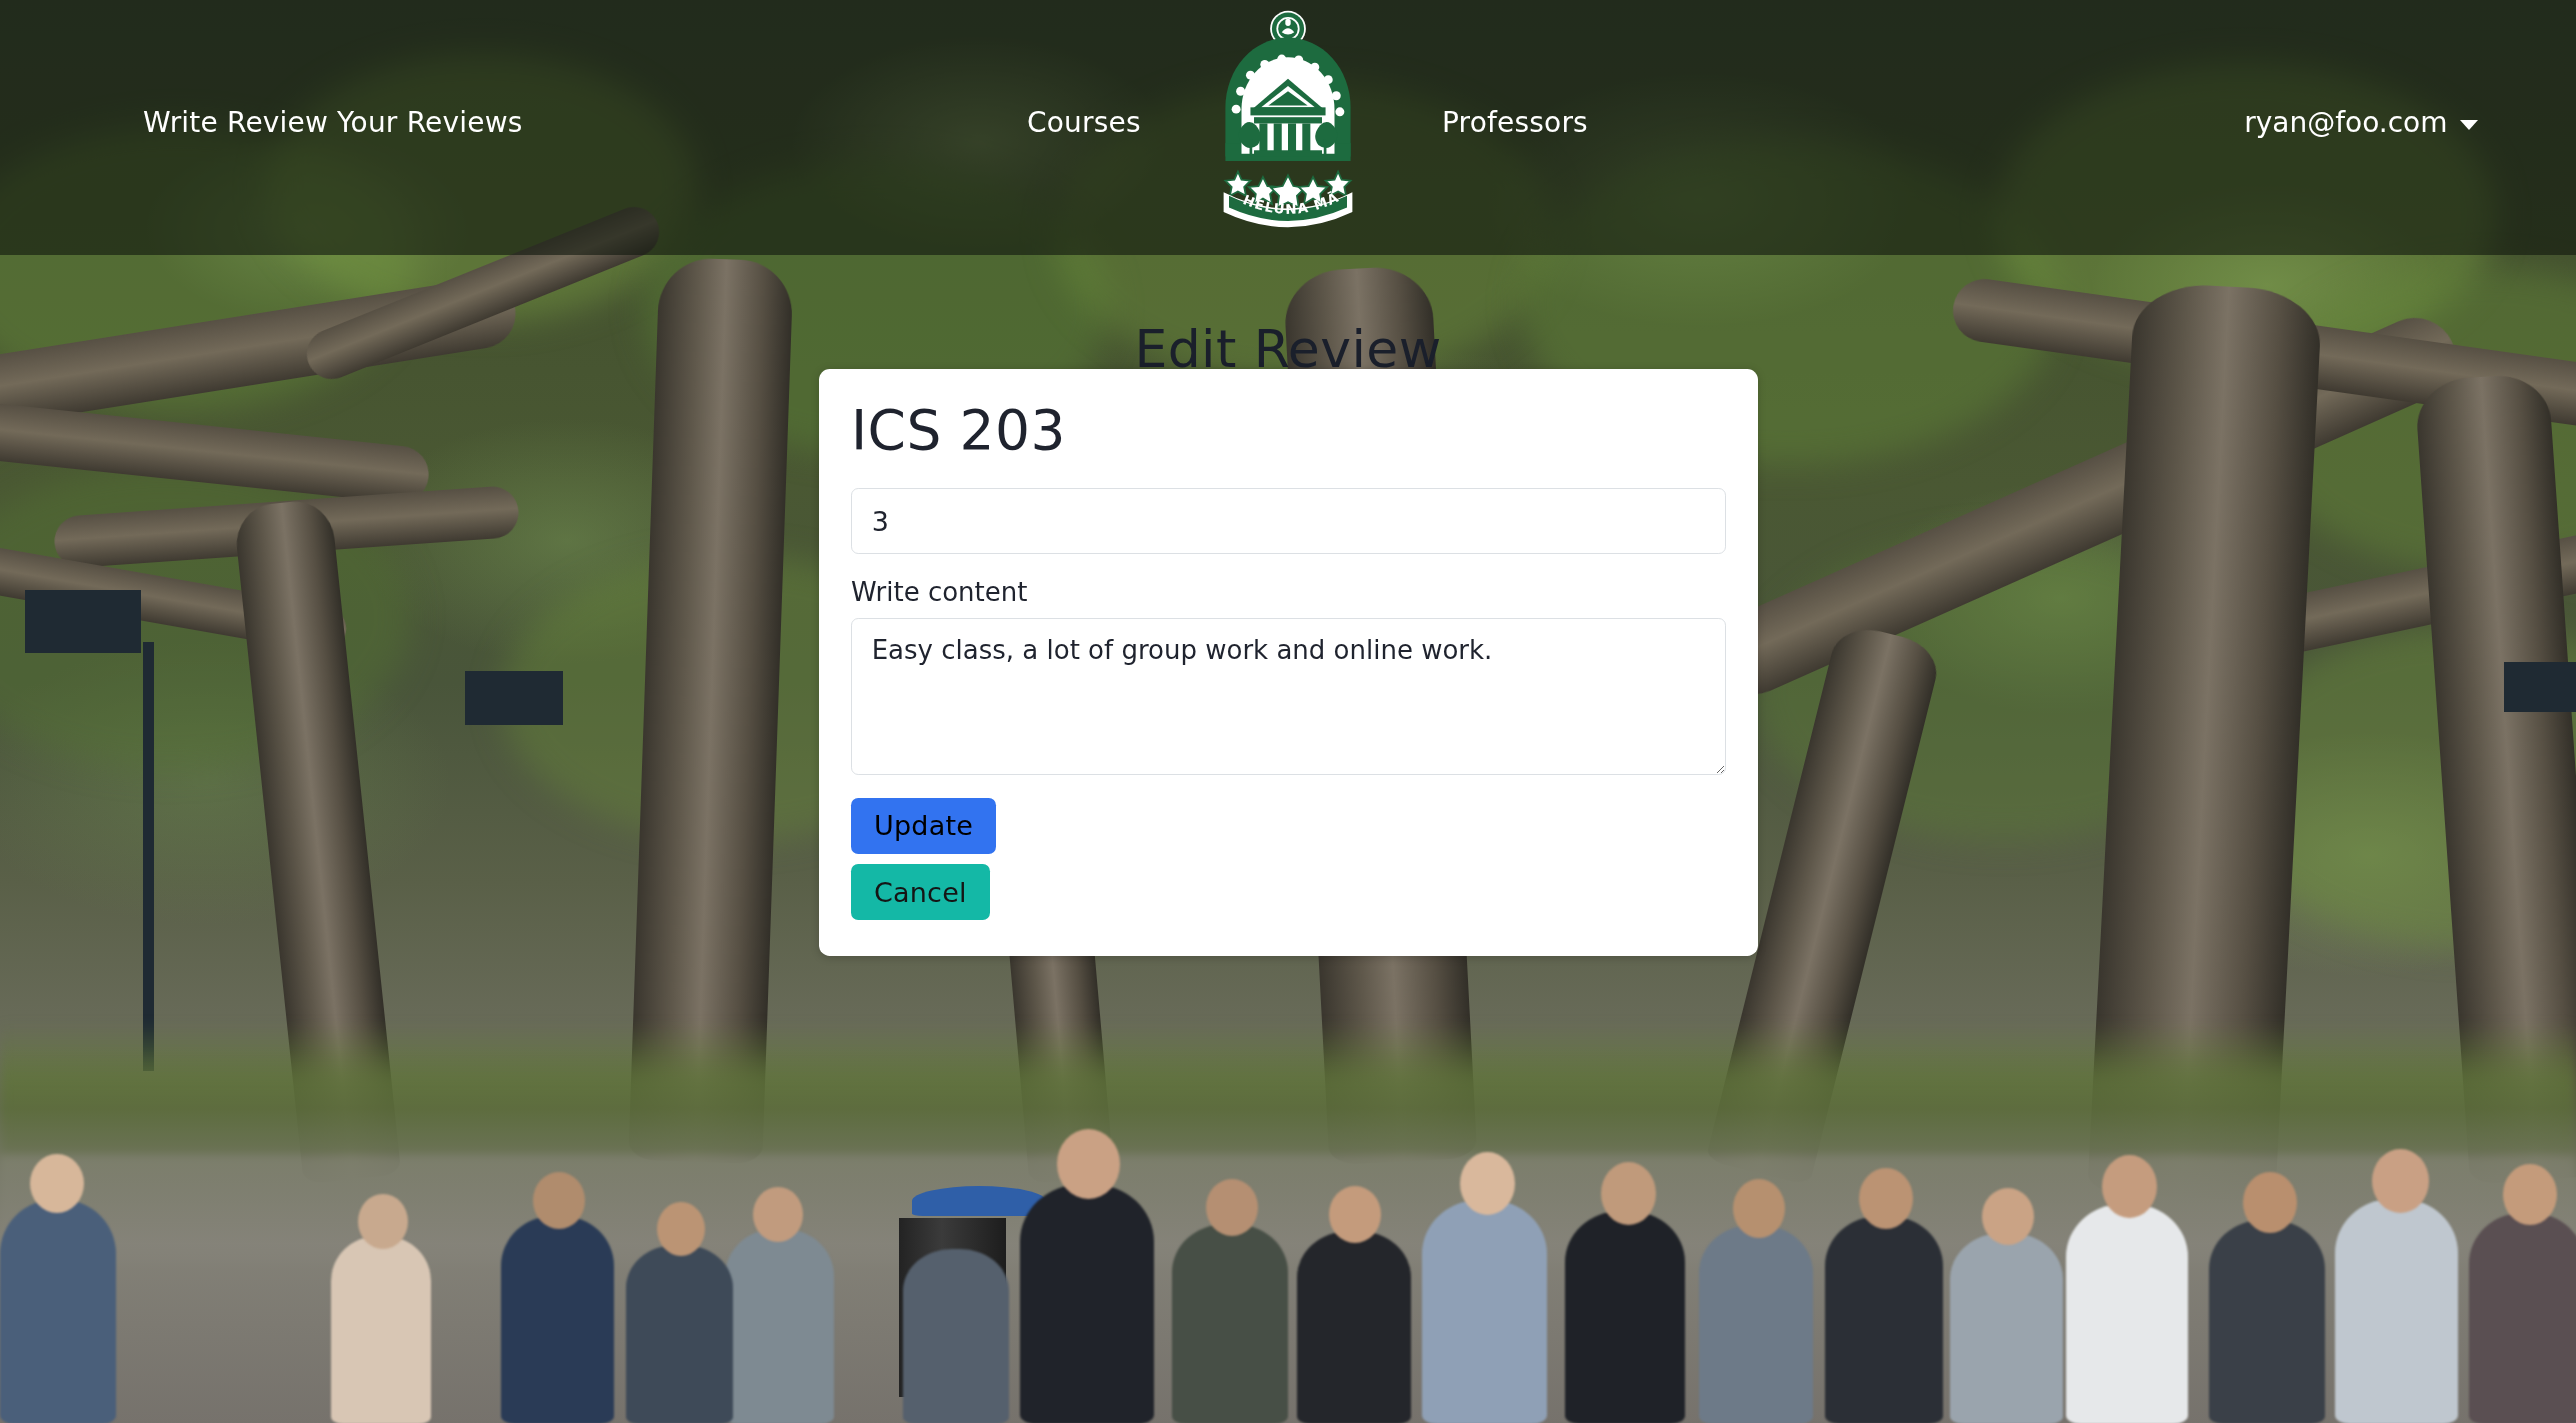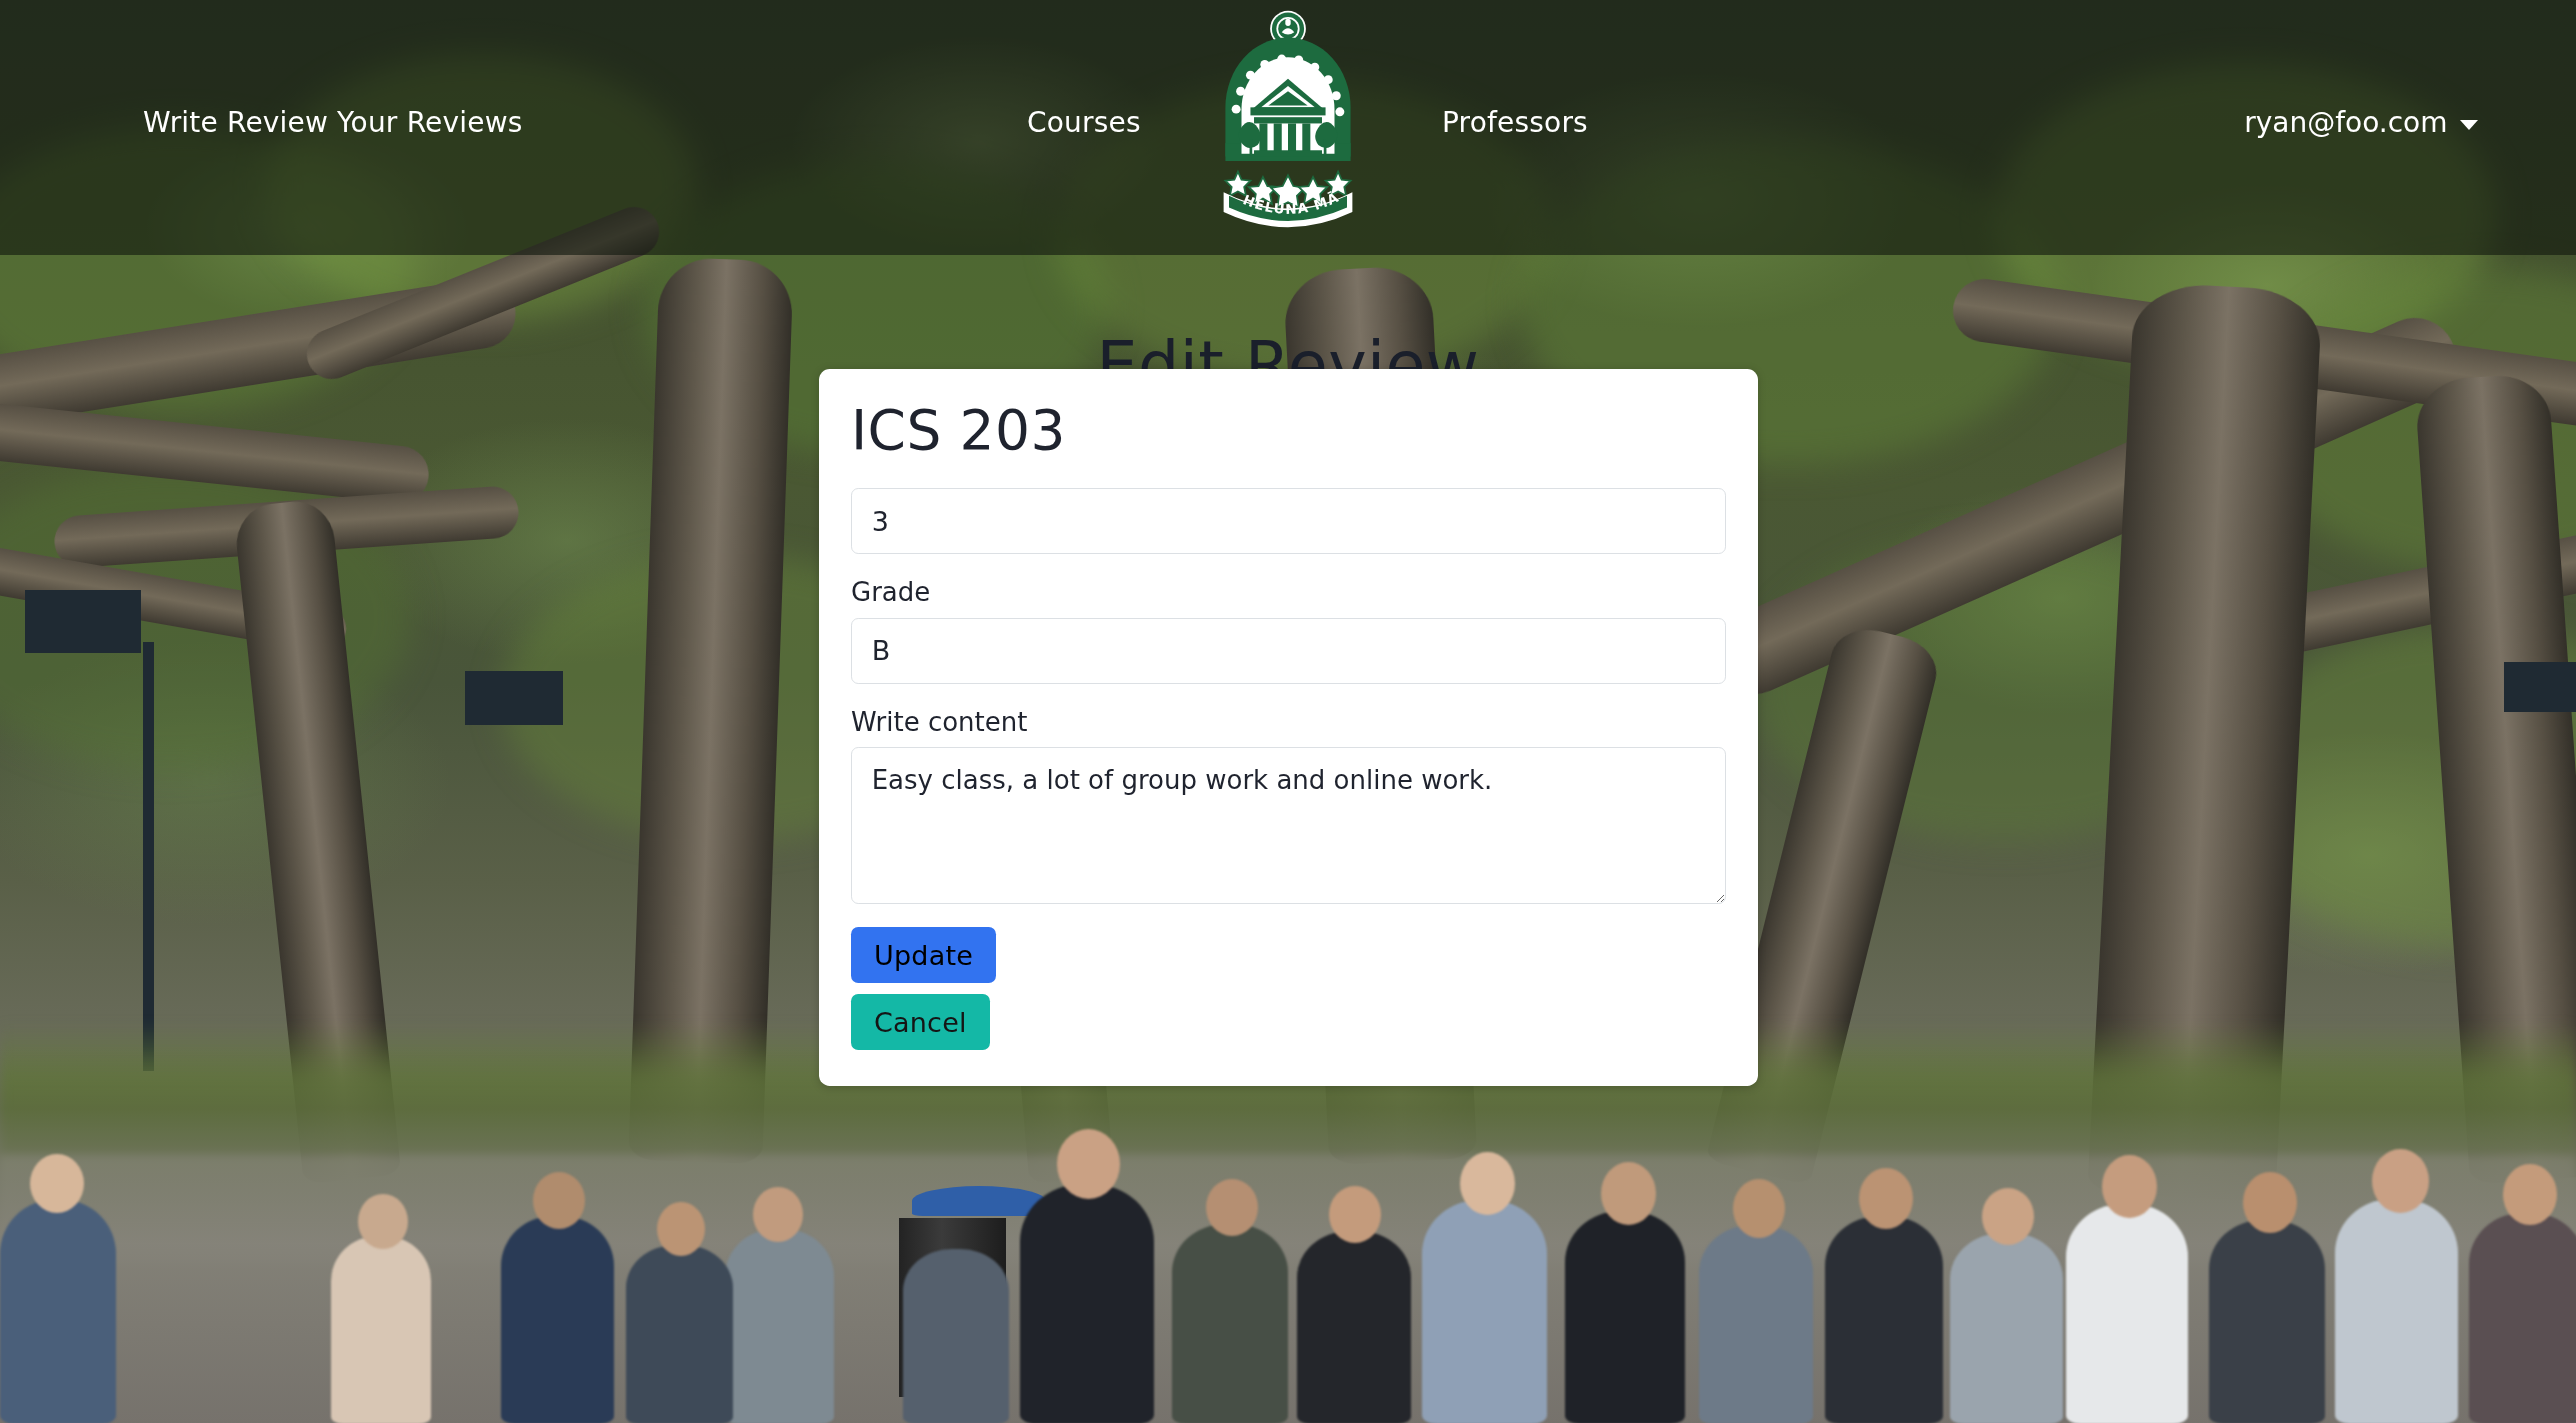--- a/index.html
+++ b/index.html
@@ -141,21 +141,21 @@
     left: 50%; transform: translateX(-50%);
     top: 9px;
     width: 179px; height: 228px;
   }
 
   
   .page-title {
     position: absolute;
     top: 284px; left: 0; right: 0;
     text-align: center;
-    font-size: 65px;
+    font-size: 52px;
     color: #1a1f2b;
     font-weight: 400;
     letter-spacing: 0.4px;
     z-index: 15;
     font-family: "DejaVu Sans", sans-serif;
   }
 
   
   .card {
     position: absolute;
@@ -426,24 +426,20 @@
   <h1 class="page-title">Edit Review</h1>
 
   <section class="card">
 
     <h2 class="card-title">ICS 203</h2>
 
     <div class="field">
       <input class="field-input" type="text" value="3" style="">
     </div>
 
-    <div class="field">
-      <label class="field-label">Grade</label>
-      <input class="field-input" type="text" value="B" style="">
-    </div>
 
     <div class="field">
       <label class="field-label">Write content</label>
       <textarea class="field-textarea" style="">Easy class, a lot of group work and online work.</textarea>
     </div>
 
     <button class="btn btn-update">Update</button>
     <button class="btn btn-cancel">Cancel</button>
 
   </section>

